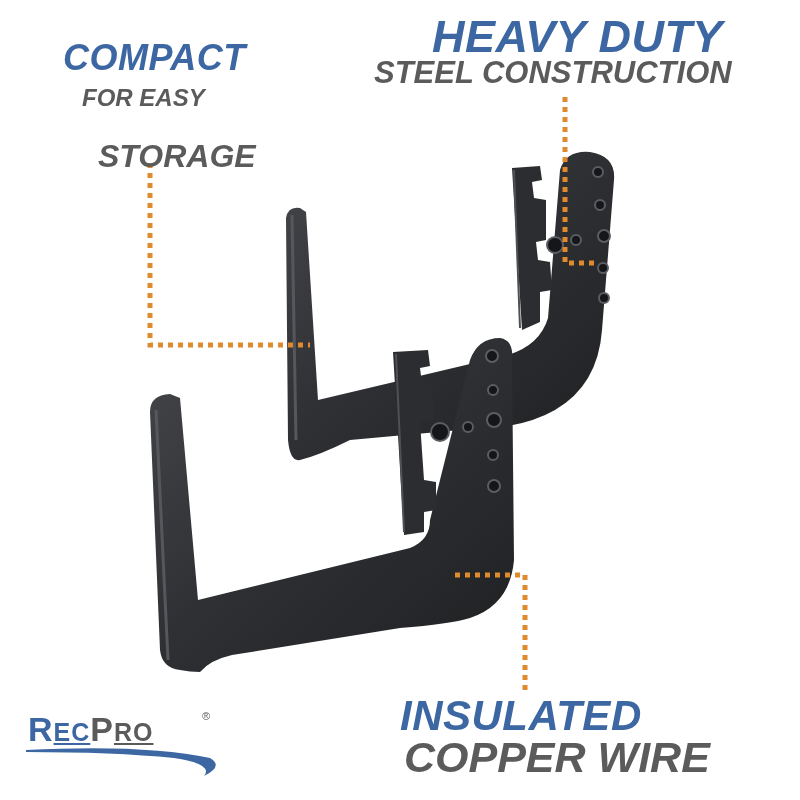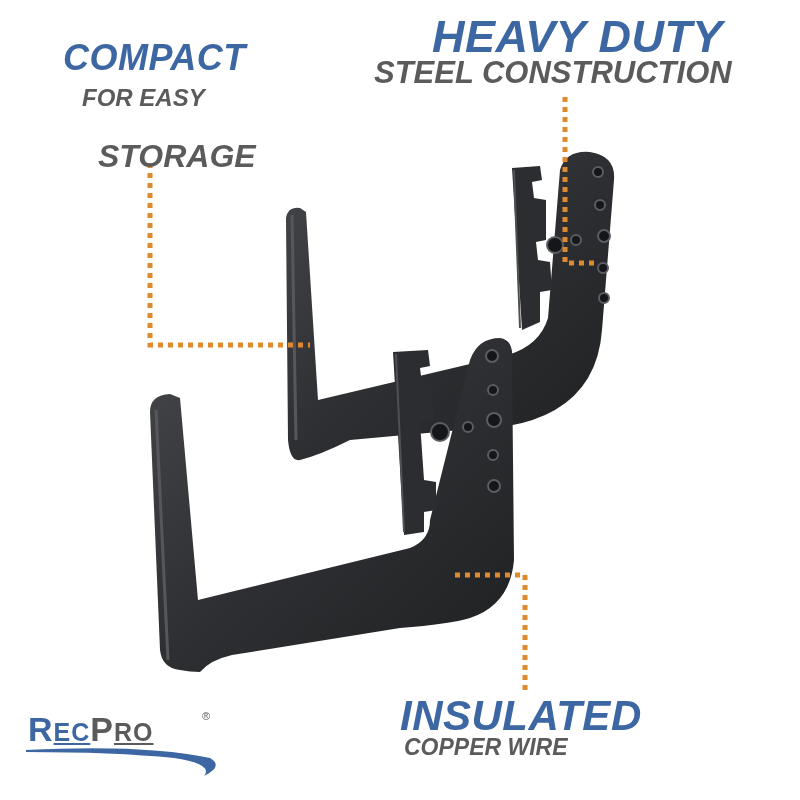--- a/index.html
+++ b/index.html
@@ -9,21 +9,21 @@
   .label { position:absolute; font-style:italic; font-weight:bold; white-space:nowrap;
            font-family:"Liberation Sans", sans-serif; line-height:1; }
   .headline { color:#3c67a3; }
   .subline { color:#5b5b5b; }
   .lbl-compact-h { left:63px; top:40px; font-size:36px; letter-spacing:0.5px; }
   .lbl-compact-s1 { left:82px; top:86px; font-size:24px; }
   .lbl-compact-s2 { left:98px; top:122px; font-size:32px;margin-top:18px; }
   .lbl-heavy-h { left:432px; top:14px; font-size:45px; letter-spacing:0.5px; }
   .lbl-heavy-s { left:374px; top:57px; font-size:31px;text-align:right; }
   .lbl-ins-h { left:400px; top:695px; font-size:42px; letter-spacing:0.5px; }
-  .lbl-ins-s { left:404px; top:736px; font-size:23px; }
+  .lbl-ins-s { left:404px; top:736px; font-size:43px; }
   .logo { position:absolute; left:24px; top:708px; width:200px; height:70px; }
   .logo-text { position:absolute; left:4px; top:4px; font-family:"Liberation Sans", sans-serif;
                font-weight:bold; font-size:34px; letter-spacing:1px; line-height:1; white-space:nowrap; }
   .logo-rec { color:#3c67a3; }
   .logo-pro { color:#5b5b5b; }
   .logo-small { font-size:25px;text-decoration:underline; }
   .logo-reg { position:absolute; left:178px; top:2px; font-size:11px; color:#5b5b5b; }
 </style>
 </head>
 <body>

